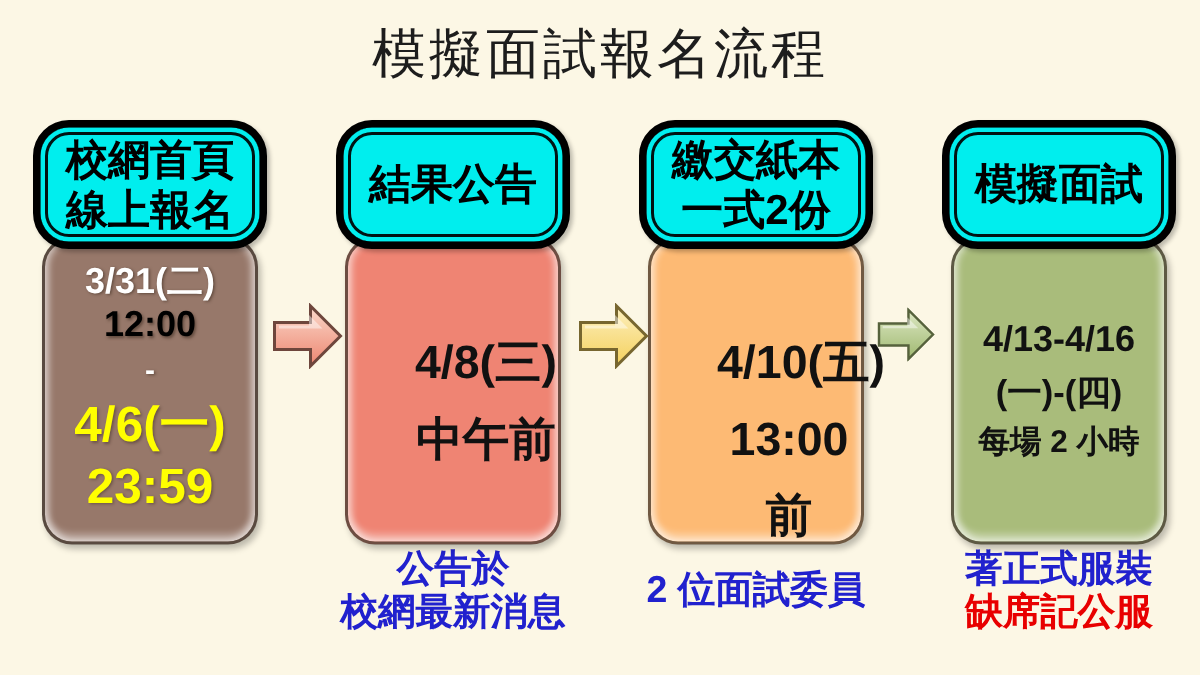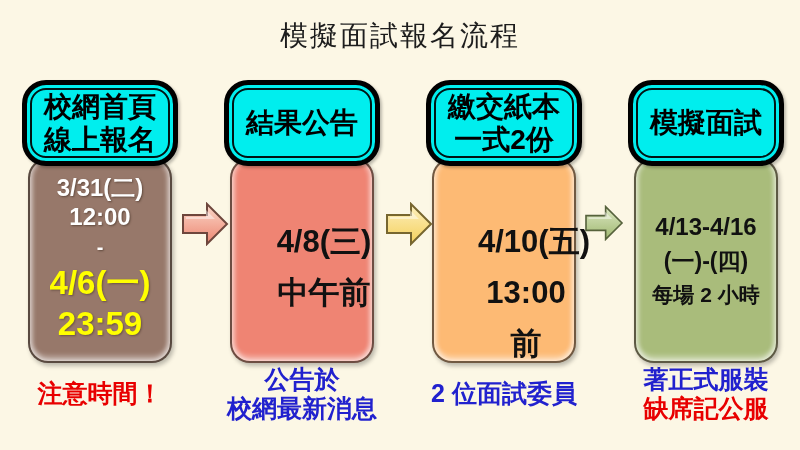--- a/index.html
+++ b/index.html
@@ -3,21 +3,21 @@
 <meta charset="utf-8">
 <style>
   html,body{margin:0;padding:0;}
   .canvas{
     position:relative;width:800px;height:450px;overflow:hidden;
     background:#FCF7E5;
     font-family:"Liberation Sans","DejaVu Sans",sans-serif;
   }
   .title{
     position:absolute;top:8px;left:0;width:800px;height:56px;
-    text-align:center;font-size:28px;font-weight:400;letter-spacing:2px;
+    text-align:center;font-size:36px;font-weight:400;letter-spacing:2px;
     color:#1d1d1d;line-height:56px;
   }
   .column{position:absolute;top:0;width:156px;height:450px;}
   .col1{left:22px;} .col2{left:224px;} .col3{left:426px;} .col4{left:628px;}
 
   .body{
     position:absolute;top:158px;left:6px;width:144px;height:205px;
     border-radius:20px;border:2px solid rgba(72,62,52,0.78);
     box-sizing:border-box;z-index:1;text-align:center;
     box-shadow:2px 3px 4px rgba(0,0,0,0.25),
@@ -69,33 +69,30 @@
 </head>
 <body>
 
 <div class="canvas">
 
   <div class="title">模擬面試報名流程</div>
 
   <div class="column col1">
     <div class="body b1-pad" style="background: rgb(151, 120, 106);">
       <span class="b1-small" style="color: rgb(255, 255, 255);">3/31(二)</span>
-      <span class="b1-small" style="color: #ffffff;">12:00</span>
+      <span class="b1-small" style="color: #000000;">12:00</span>
       <span class="b1-sep" style="color: rgb(255, 255, 255);">-</span>
       <span class="b1-big" style="color: rgb(255, 255, 0);">4/6(一)</span>
       <span class="b1-big" style="color: rgb(255, 255, 0);">23:59</span>
     </div>
     <div class="header" style="background: rgb(0, 238, 238);">
       <div class="header-text">
         <span class="hline">校網首頁</span>
         <span class="hline">線上報名</span>
       </div>
-    </div>
-    <div class="caption">
-      <span class="cline" style="color: rgb(232, 0, 0);">注意時間！</span>
     </div>
   </div>
 
   <div class="column col2">
     <div class="body b-mid" style="background: rgb(239, 132, 115);">
       <span class="b-mid-line">4/8(三)</span>
       <span class="b-mid-line">中午前</span>
     </div>
     <div class="header" style="background: rgb(0, 238, 238);">
       <div class="header-text">

